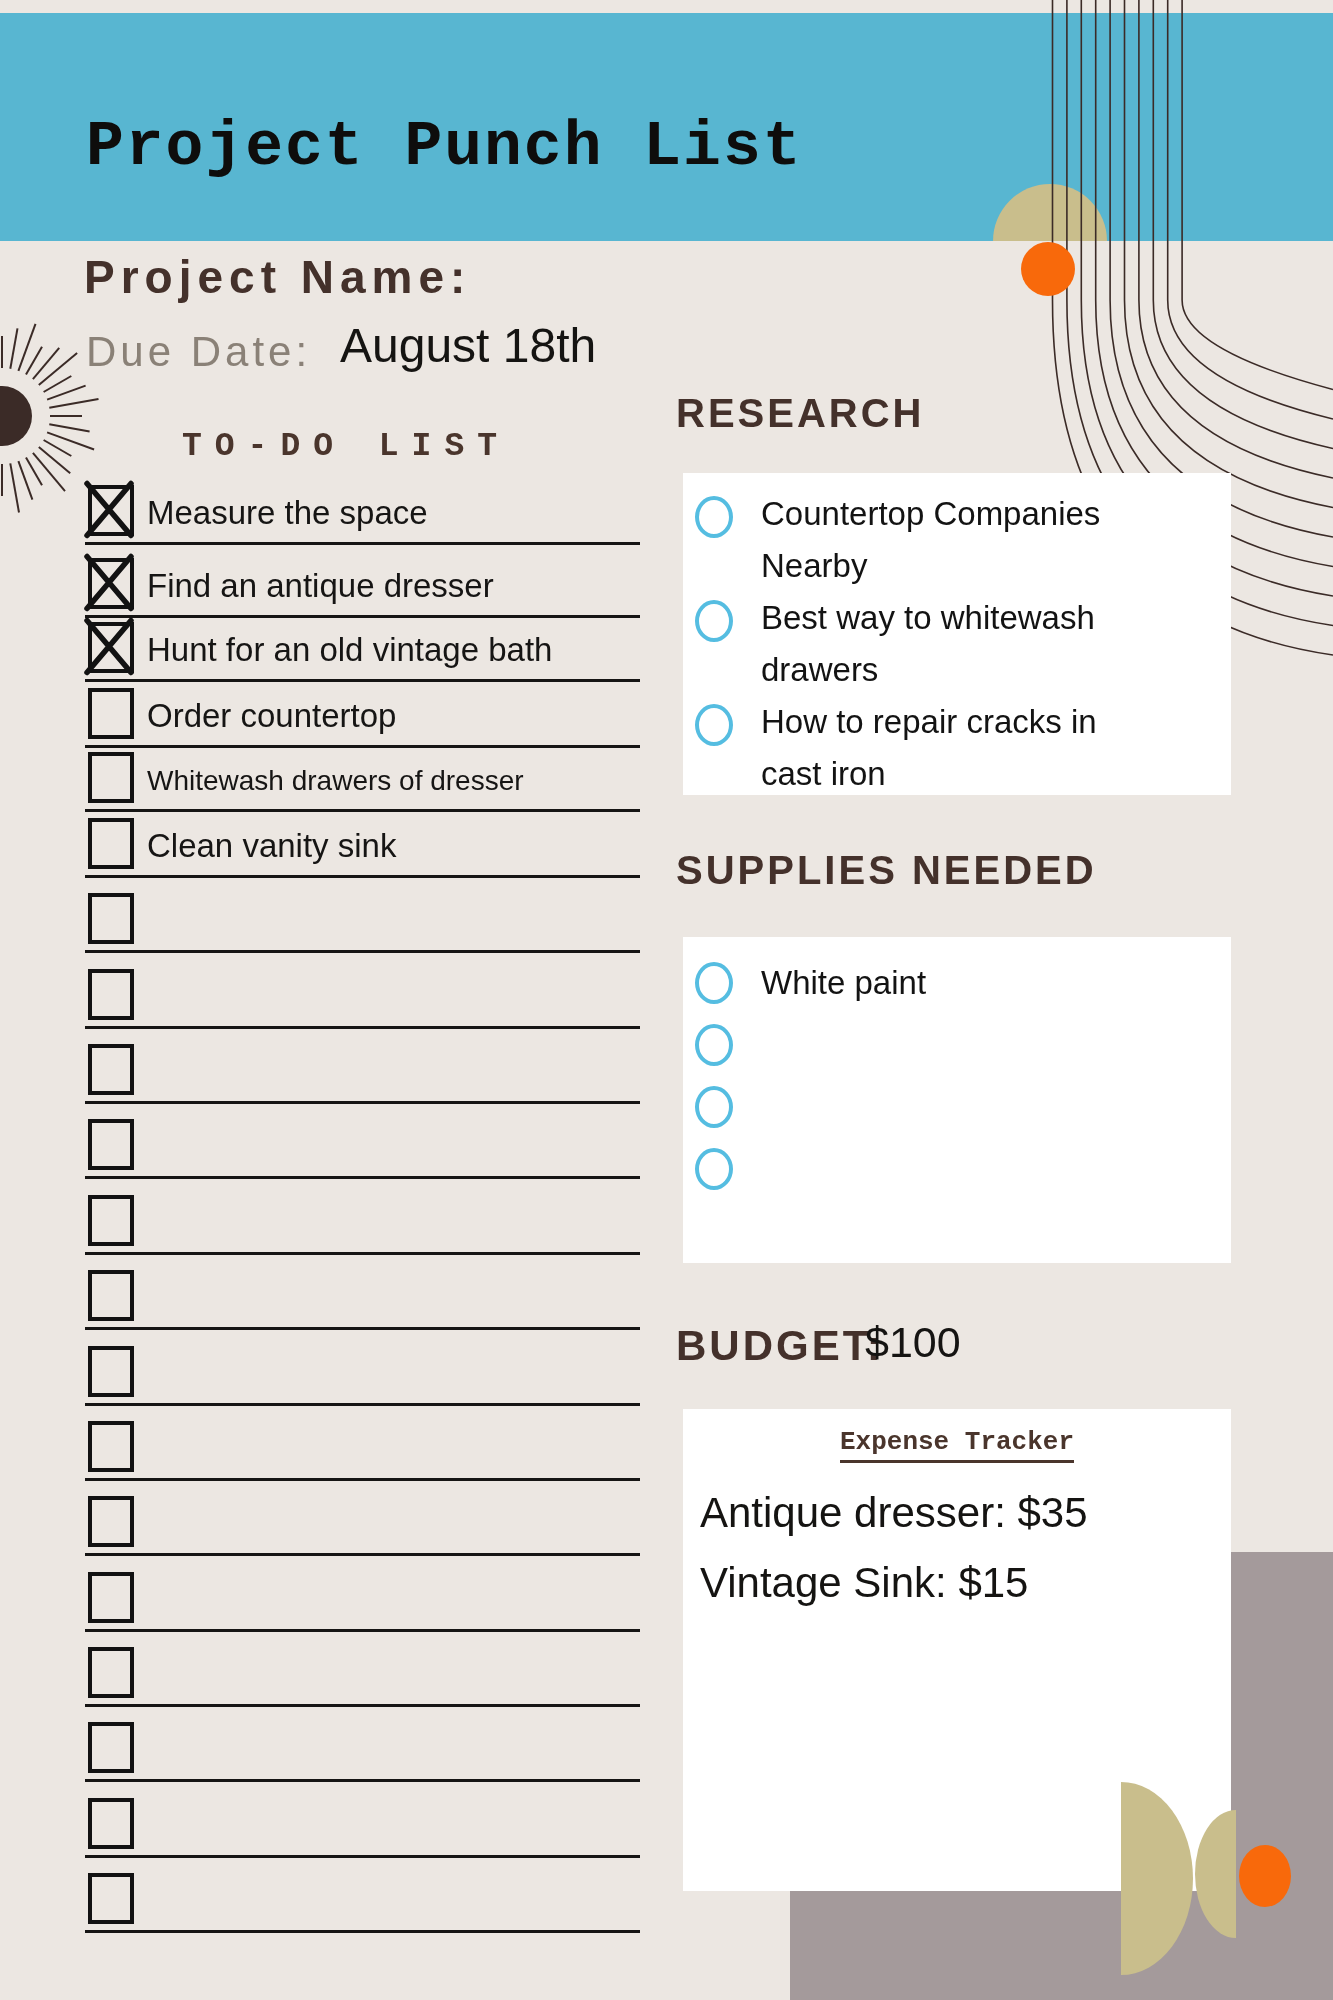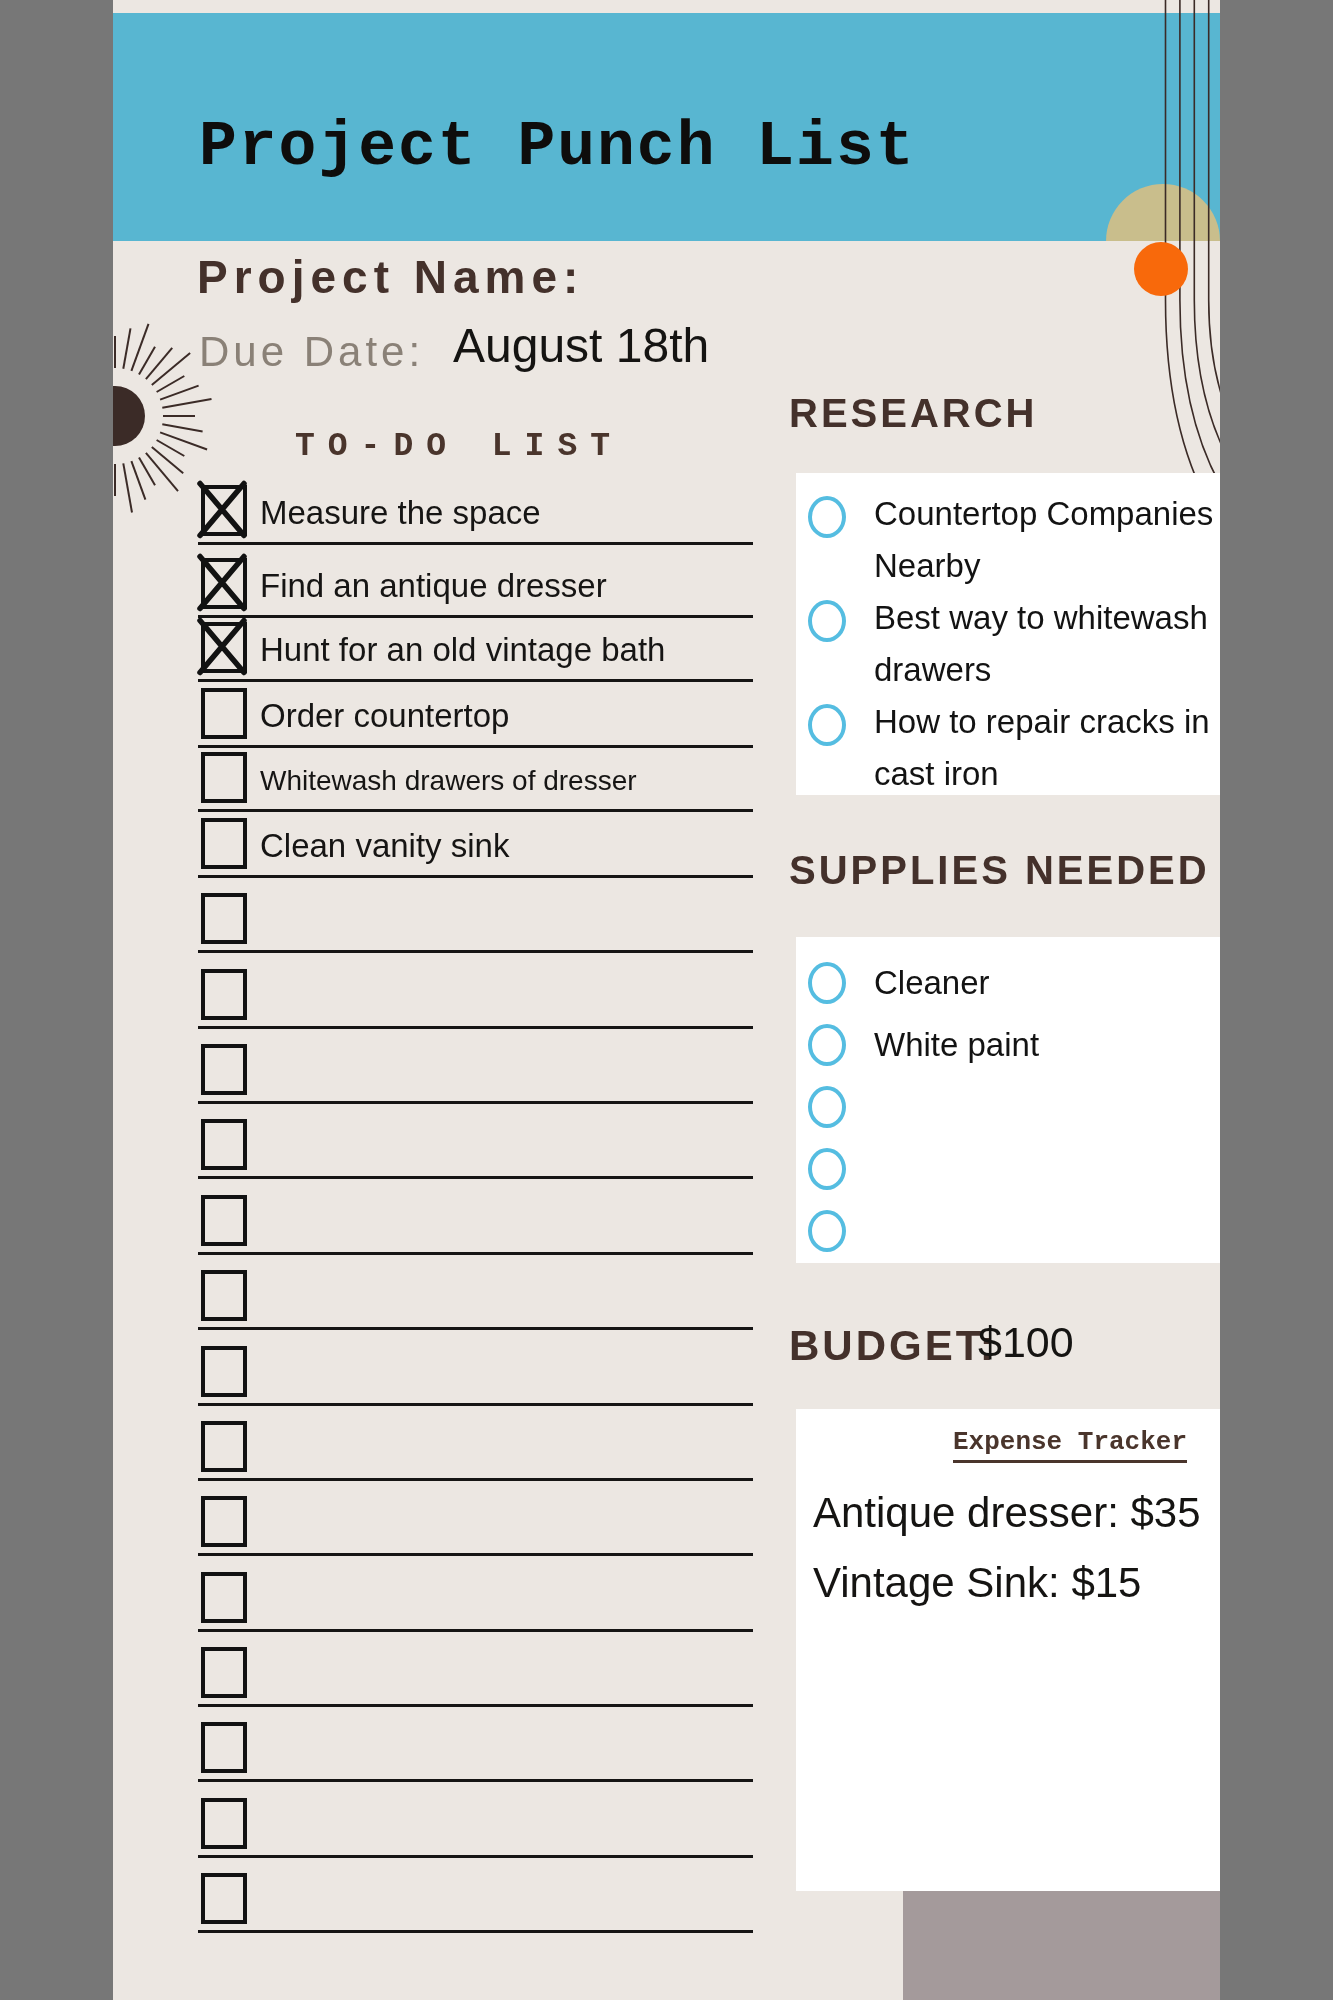--- a/index.html
+++ b/index.html
@@ -11,21 +11,21 @@
     --c-orange:#F8690B;
     --c-heading_brown:#44312B;
     --c-muted_label:#8A8177;
     --c-typewriter_brown:#4A352C;
     --c-bullet_cyan:#55BDE1;
     --c-ink:#141414;
   }
   html,body{margin:0;padding:0;}
   body{font-family:"Liberation Sans",sans-serif;background:#777;}
   .page{
-    position:relative;width:1107px;height:2000px;margin:0 auto;
+    position:relative;width:1333px;height:2000px;margin:0 auto;
     background:var(--c-background);overflow:hidden;
   }
   .abs{position:absolute;}
 
   
   .banner{left:0;top:13px;width:1333px;height:228px;background:var(--c-banner_blue);}
   .page-title{
     left:86px;top:112px;
     font-family:"Liberation Mono","DejaVu Sans Mono",monospace;
     font-weight:bold;font-size:63px;letter-spacing:2px;color:#0e0d0c;
@@ -282,24 +282,20 @@
           <div class="bullet-text">How to repair cracks in cast iron</div>
         </div>
       </div>
   </div>
 
   <div class="abs sec-head z4" style="left:676px;top:848px;">SUPPLIES NEEDED</div>
   <div class="abs card card-supplies z2">
     <div id="supplies-list" class="bullet-list">
         <div class="bullet-item supply-item">
           <div class="bullet-circle"></div>
-          <div class="bullet-text">Cleaner</div>
-        </div>
-        <div class="bullet-item supply-item">
-          <div class="bullet-circle"></div>
           <div class="bullet-text">White paint</div>
         </div>
         <div class="bullet-item supply-item">
           <div class="bullet-circle"></div>
         </div>
         <div class="bullet-item supply-item">
           <div class="bullet-circle"></div>
         </div>
         <div class="bullet-item supply-item">
           <div class="bullet-circle"></div>

